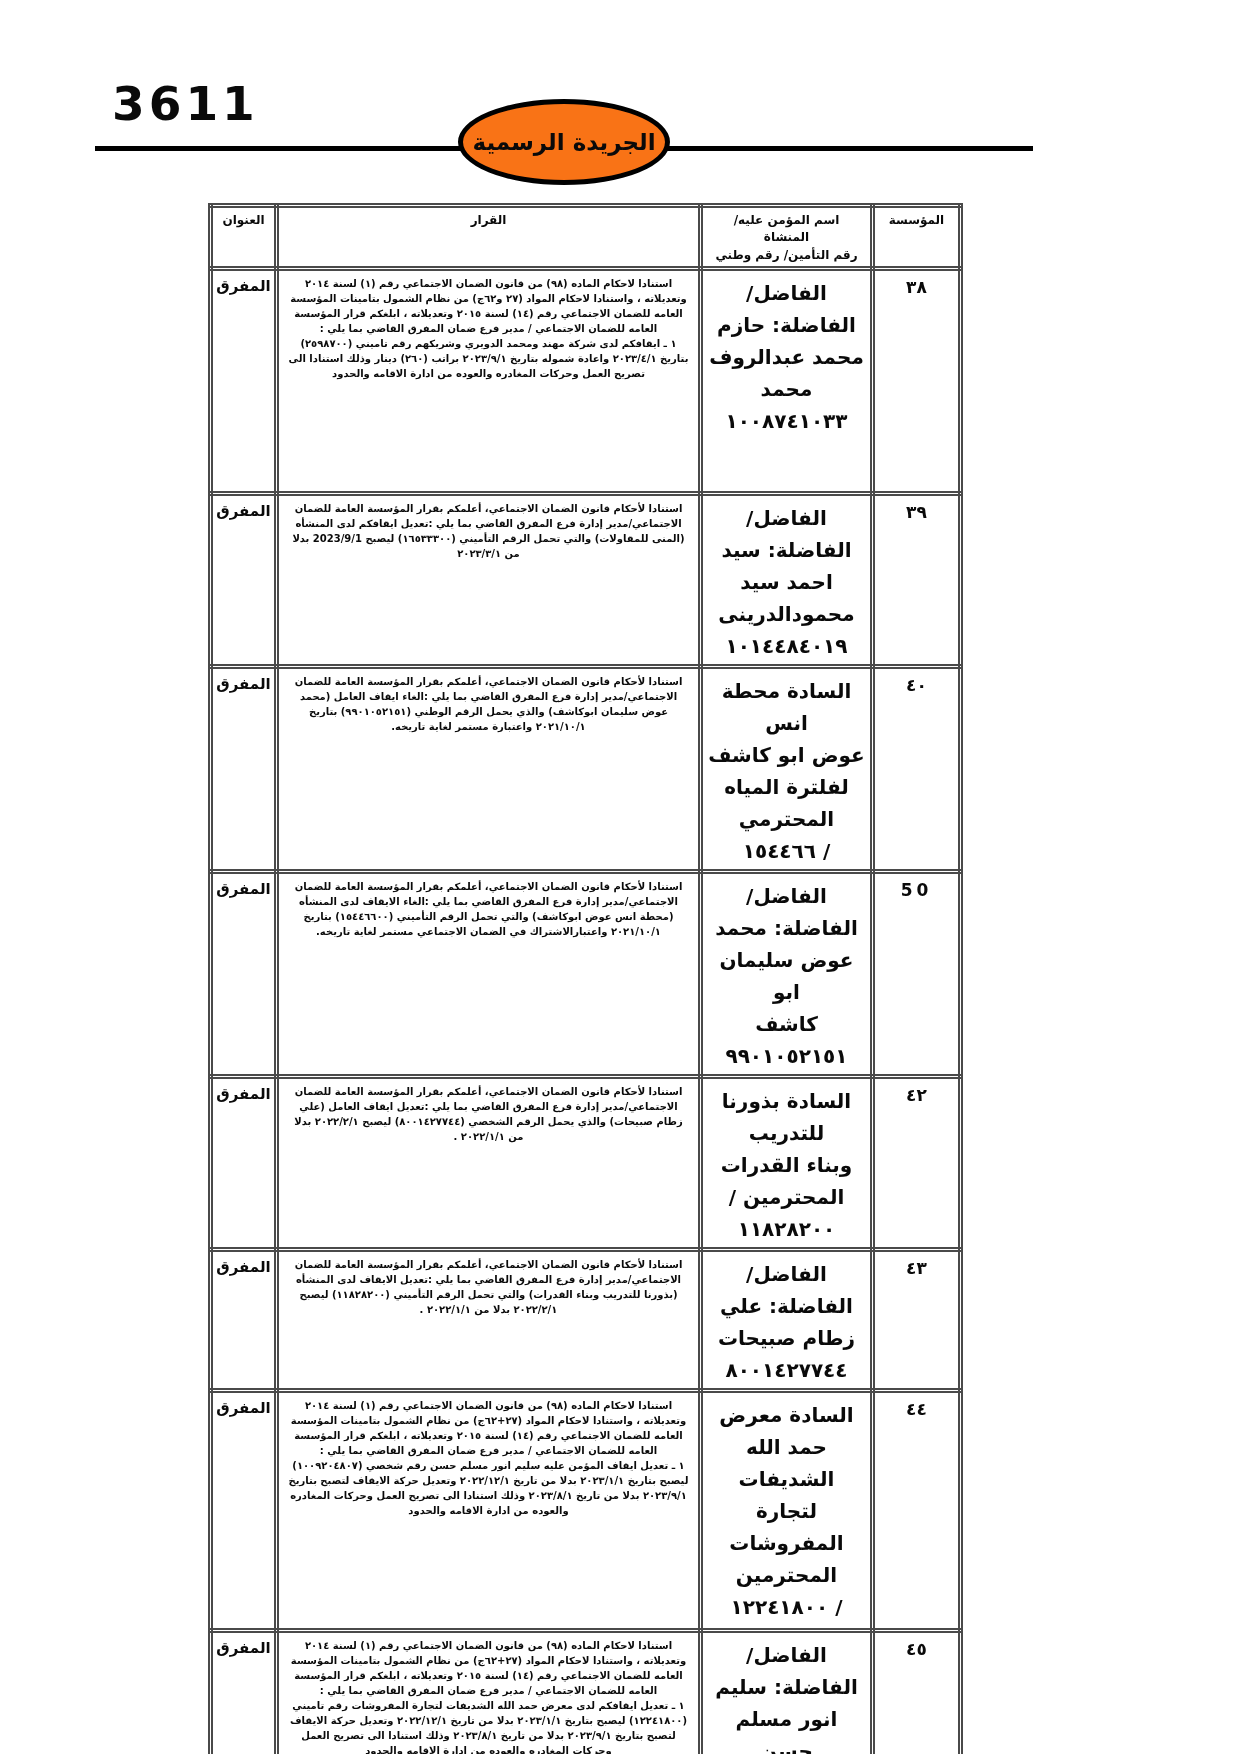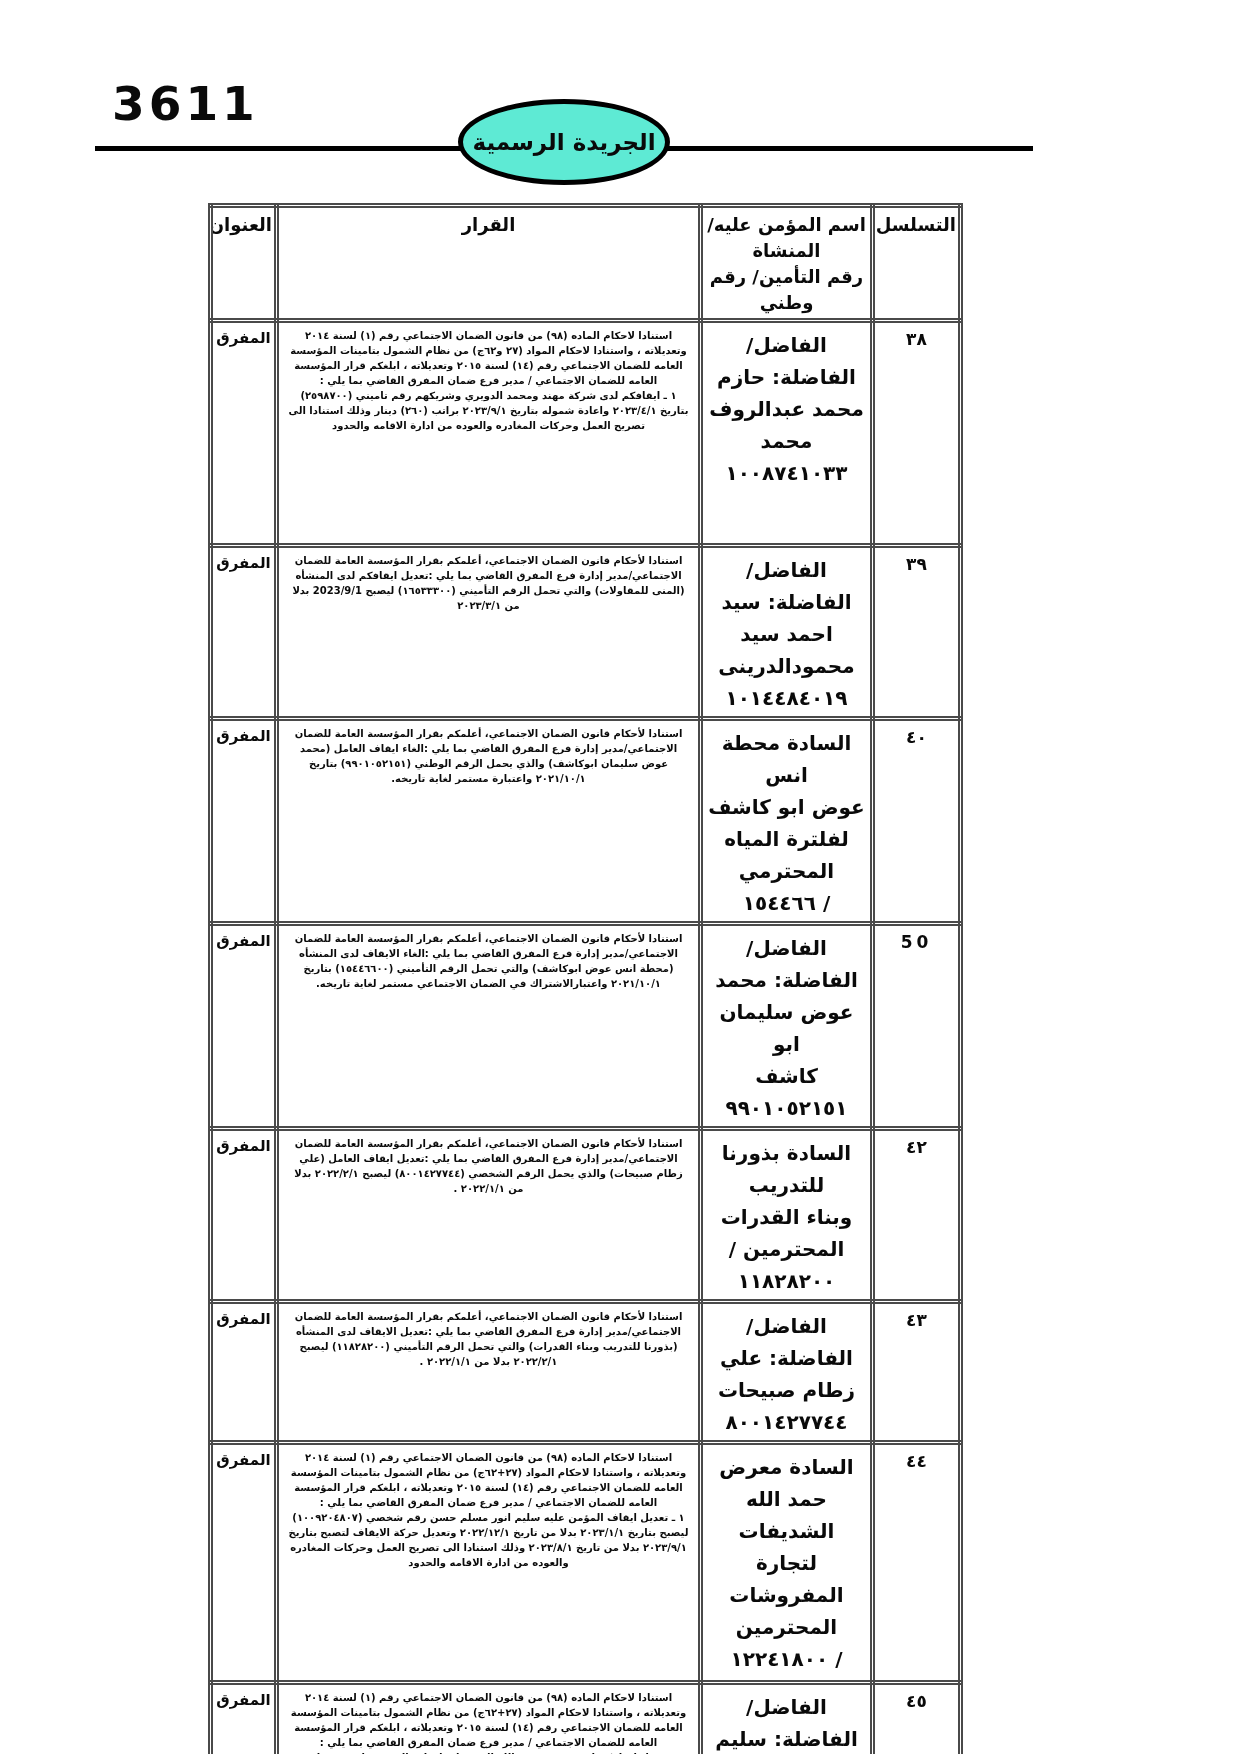--- a/index.html
+++ b/index.html
@@ -18,21 +18,21 @@
     direction:rtl;
   }
   .top-rule {
     position:absolute; left:95px; top:146px;
     width:938px; height:5px; background:#000;
     z-index:1;
   }
   .gazette-badge {
     position:absolute; left:458px; top:99px;
     width:212px; height:86px;
-    background:#5eead4;
+    background:#f97316;
     border:5px solid #000;
     border-radius:50%;
     display:flex; align-items:center; justify-content:center;
     z-index:2;
   }
   .gazette-badge span {
     font-size:23px; font-weight:bold; direction:rtl;
   }
   .table-wrap {
     position:absolute; left:213px; top:203px; width:750px;
@@ -50,21 +50,21 @@
     font-weight:bold;
     white-space:pre-line;
     overflow:hidden;
   }
   col.c-serial   { width:88px;  }
   col.c-name     { width:172px; }
   col.c-decision { width:424px; }
   col.c-address  { width:66px;  }
 
   th {
-    font-size:18px;
+    font-size:12px;
     text-align:center;
     padding:4px 2px 2px 2px;
     line-height:1.45;
   }
   td.serial {
     font-size:17px;
     text-align:center;
     padding-top:6px;
     letter-spacing:4px;
   }
@@ -107,21 +107,21 @@
 <div class="table-wrap">
   <table class="gazette">
     <colgroup>
       <col class="c-serial">
         <col class="c-name">
         <col class="c-decision">
         <col class="c-address">
     </colgroup>
     <tbody>
         <tr class="h-header">
-      <th>التسلسل</th>
+      <th>المؤسسة</th>
       <th>اسم المؤمن عليه/
 المنشاة
 رقم التأمين/ رقم وطني</th>
       <th>القرار</th>
       <th>العنوان</th>
     </tr>
     <tr class="h-r38">
       <td class="serial">٣٨</td>
       <td class="name">الفاضل/الفاضلة: حازم
 محمد عبدالروف محمد

